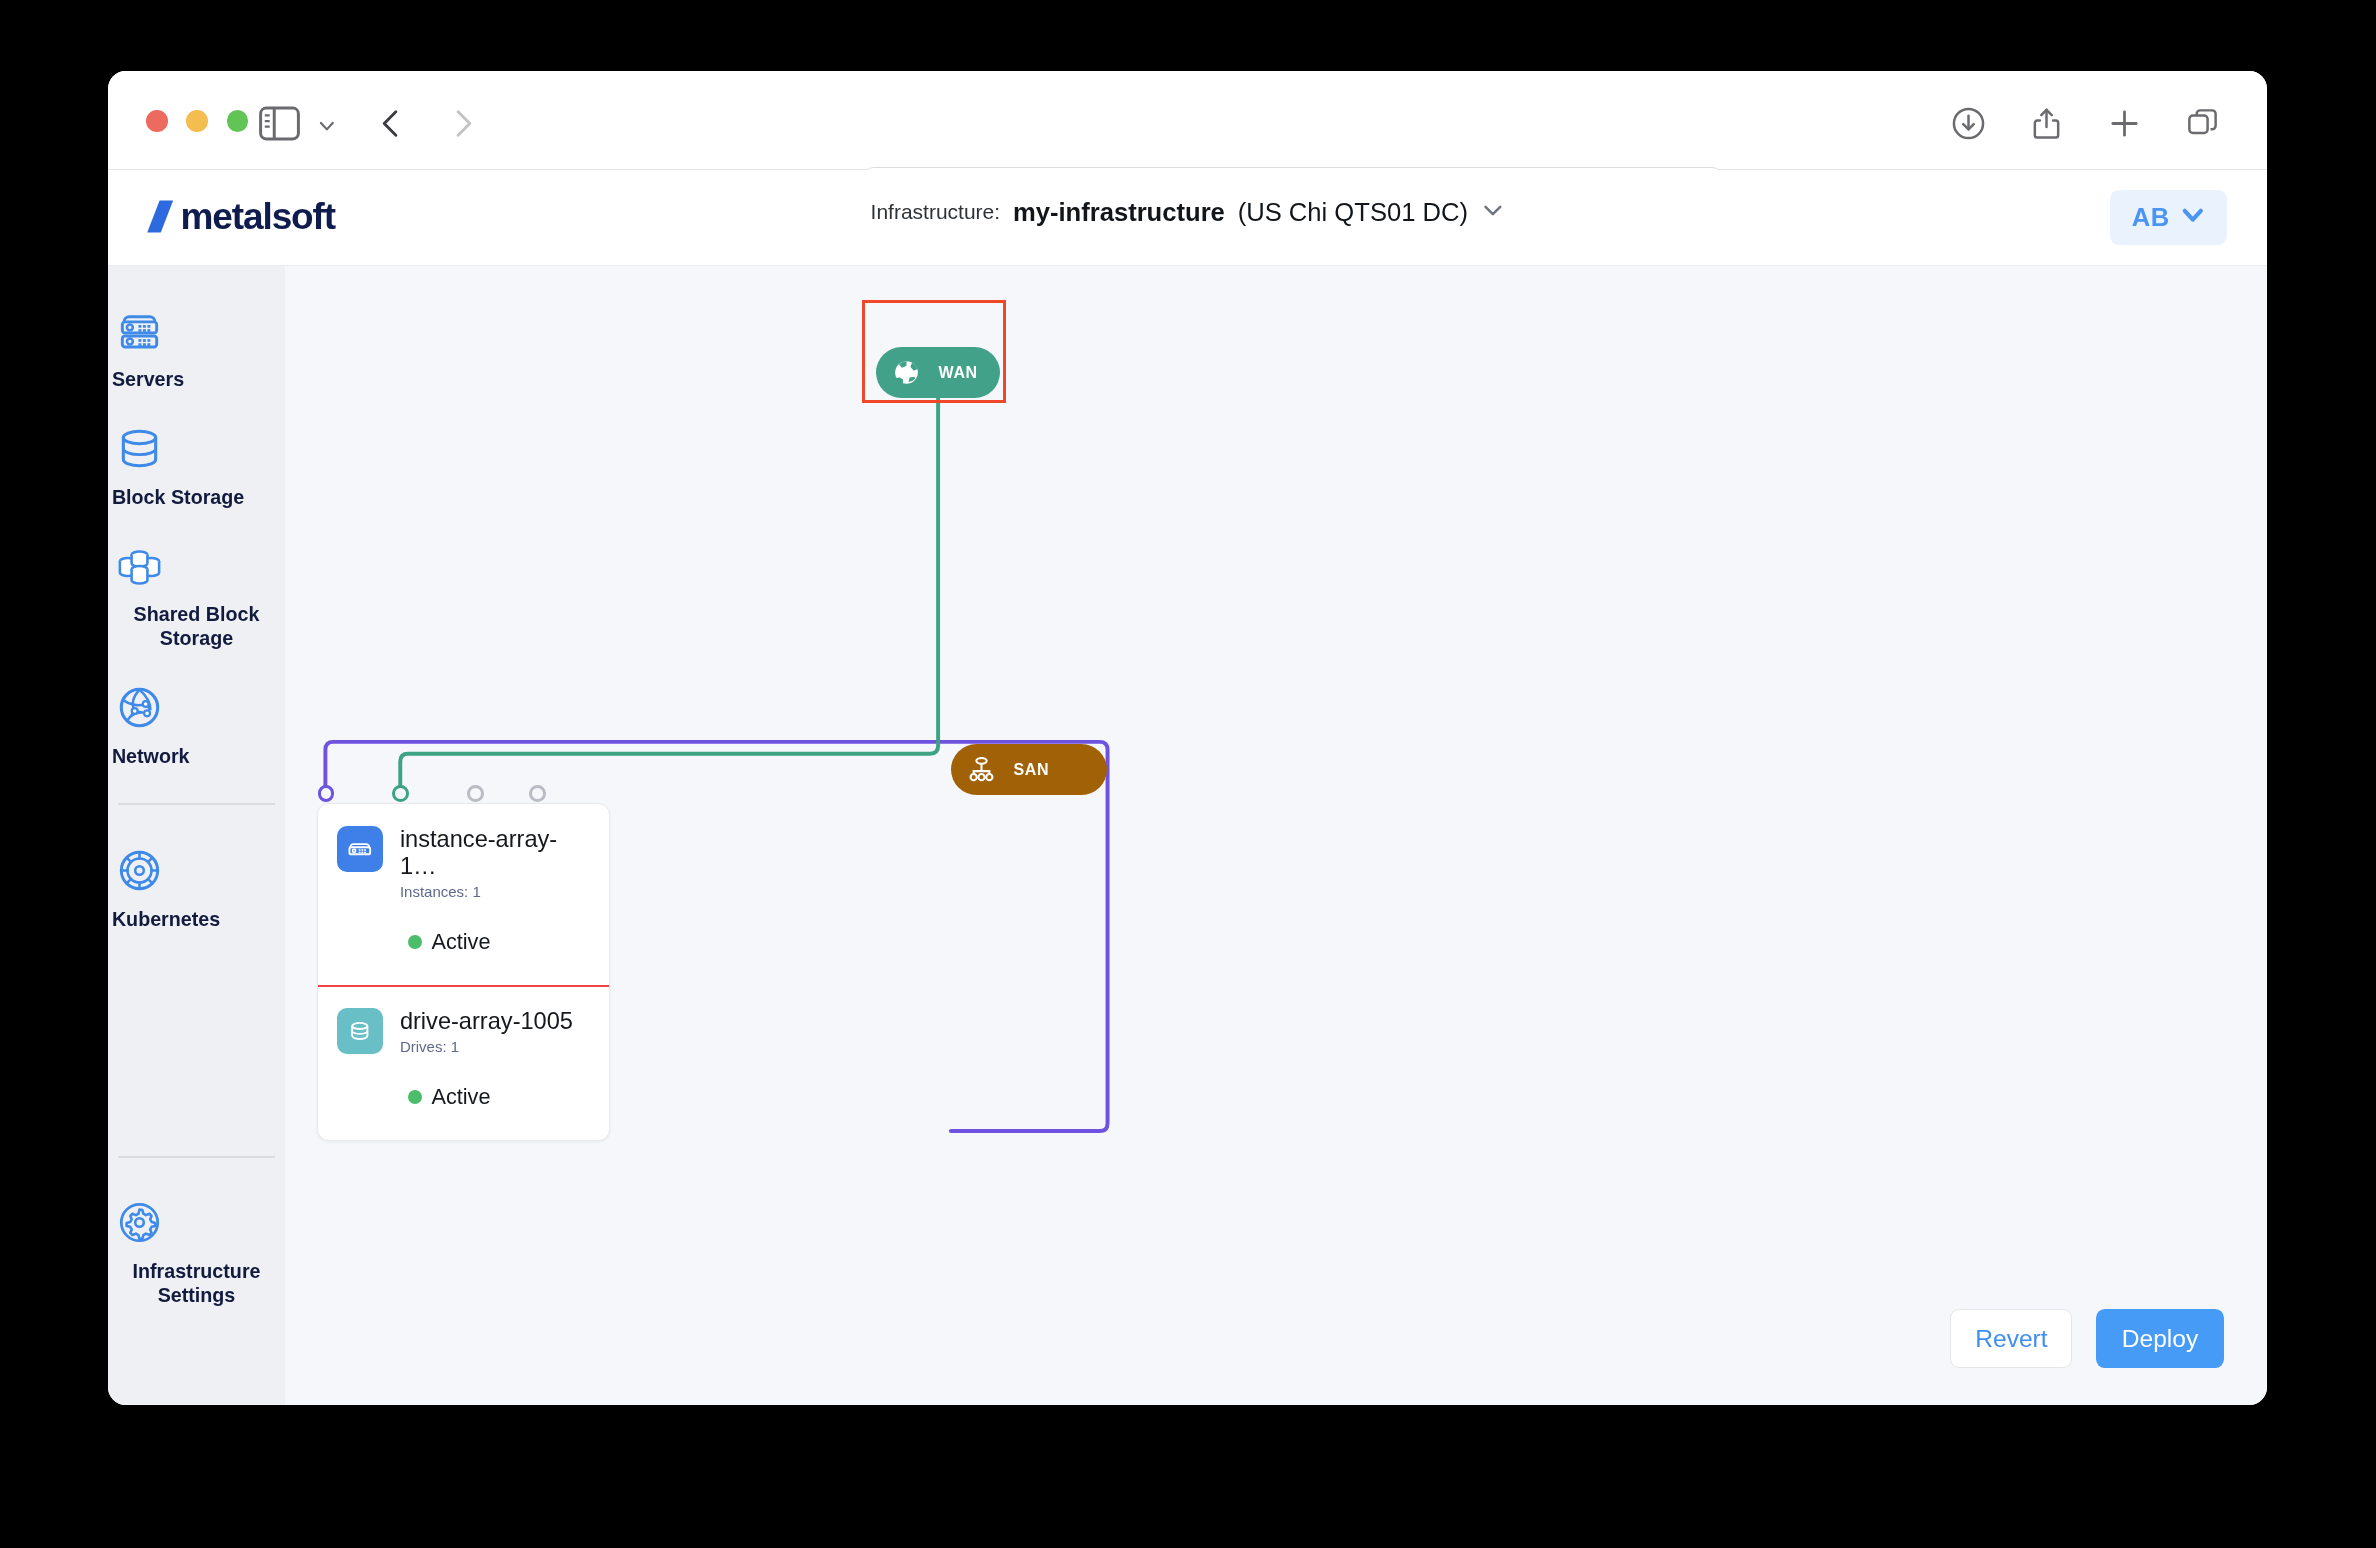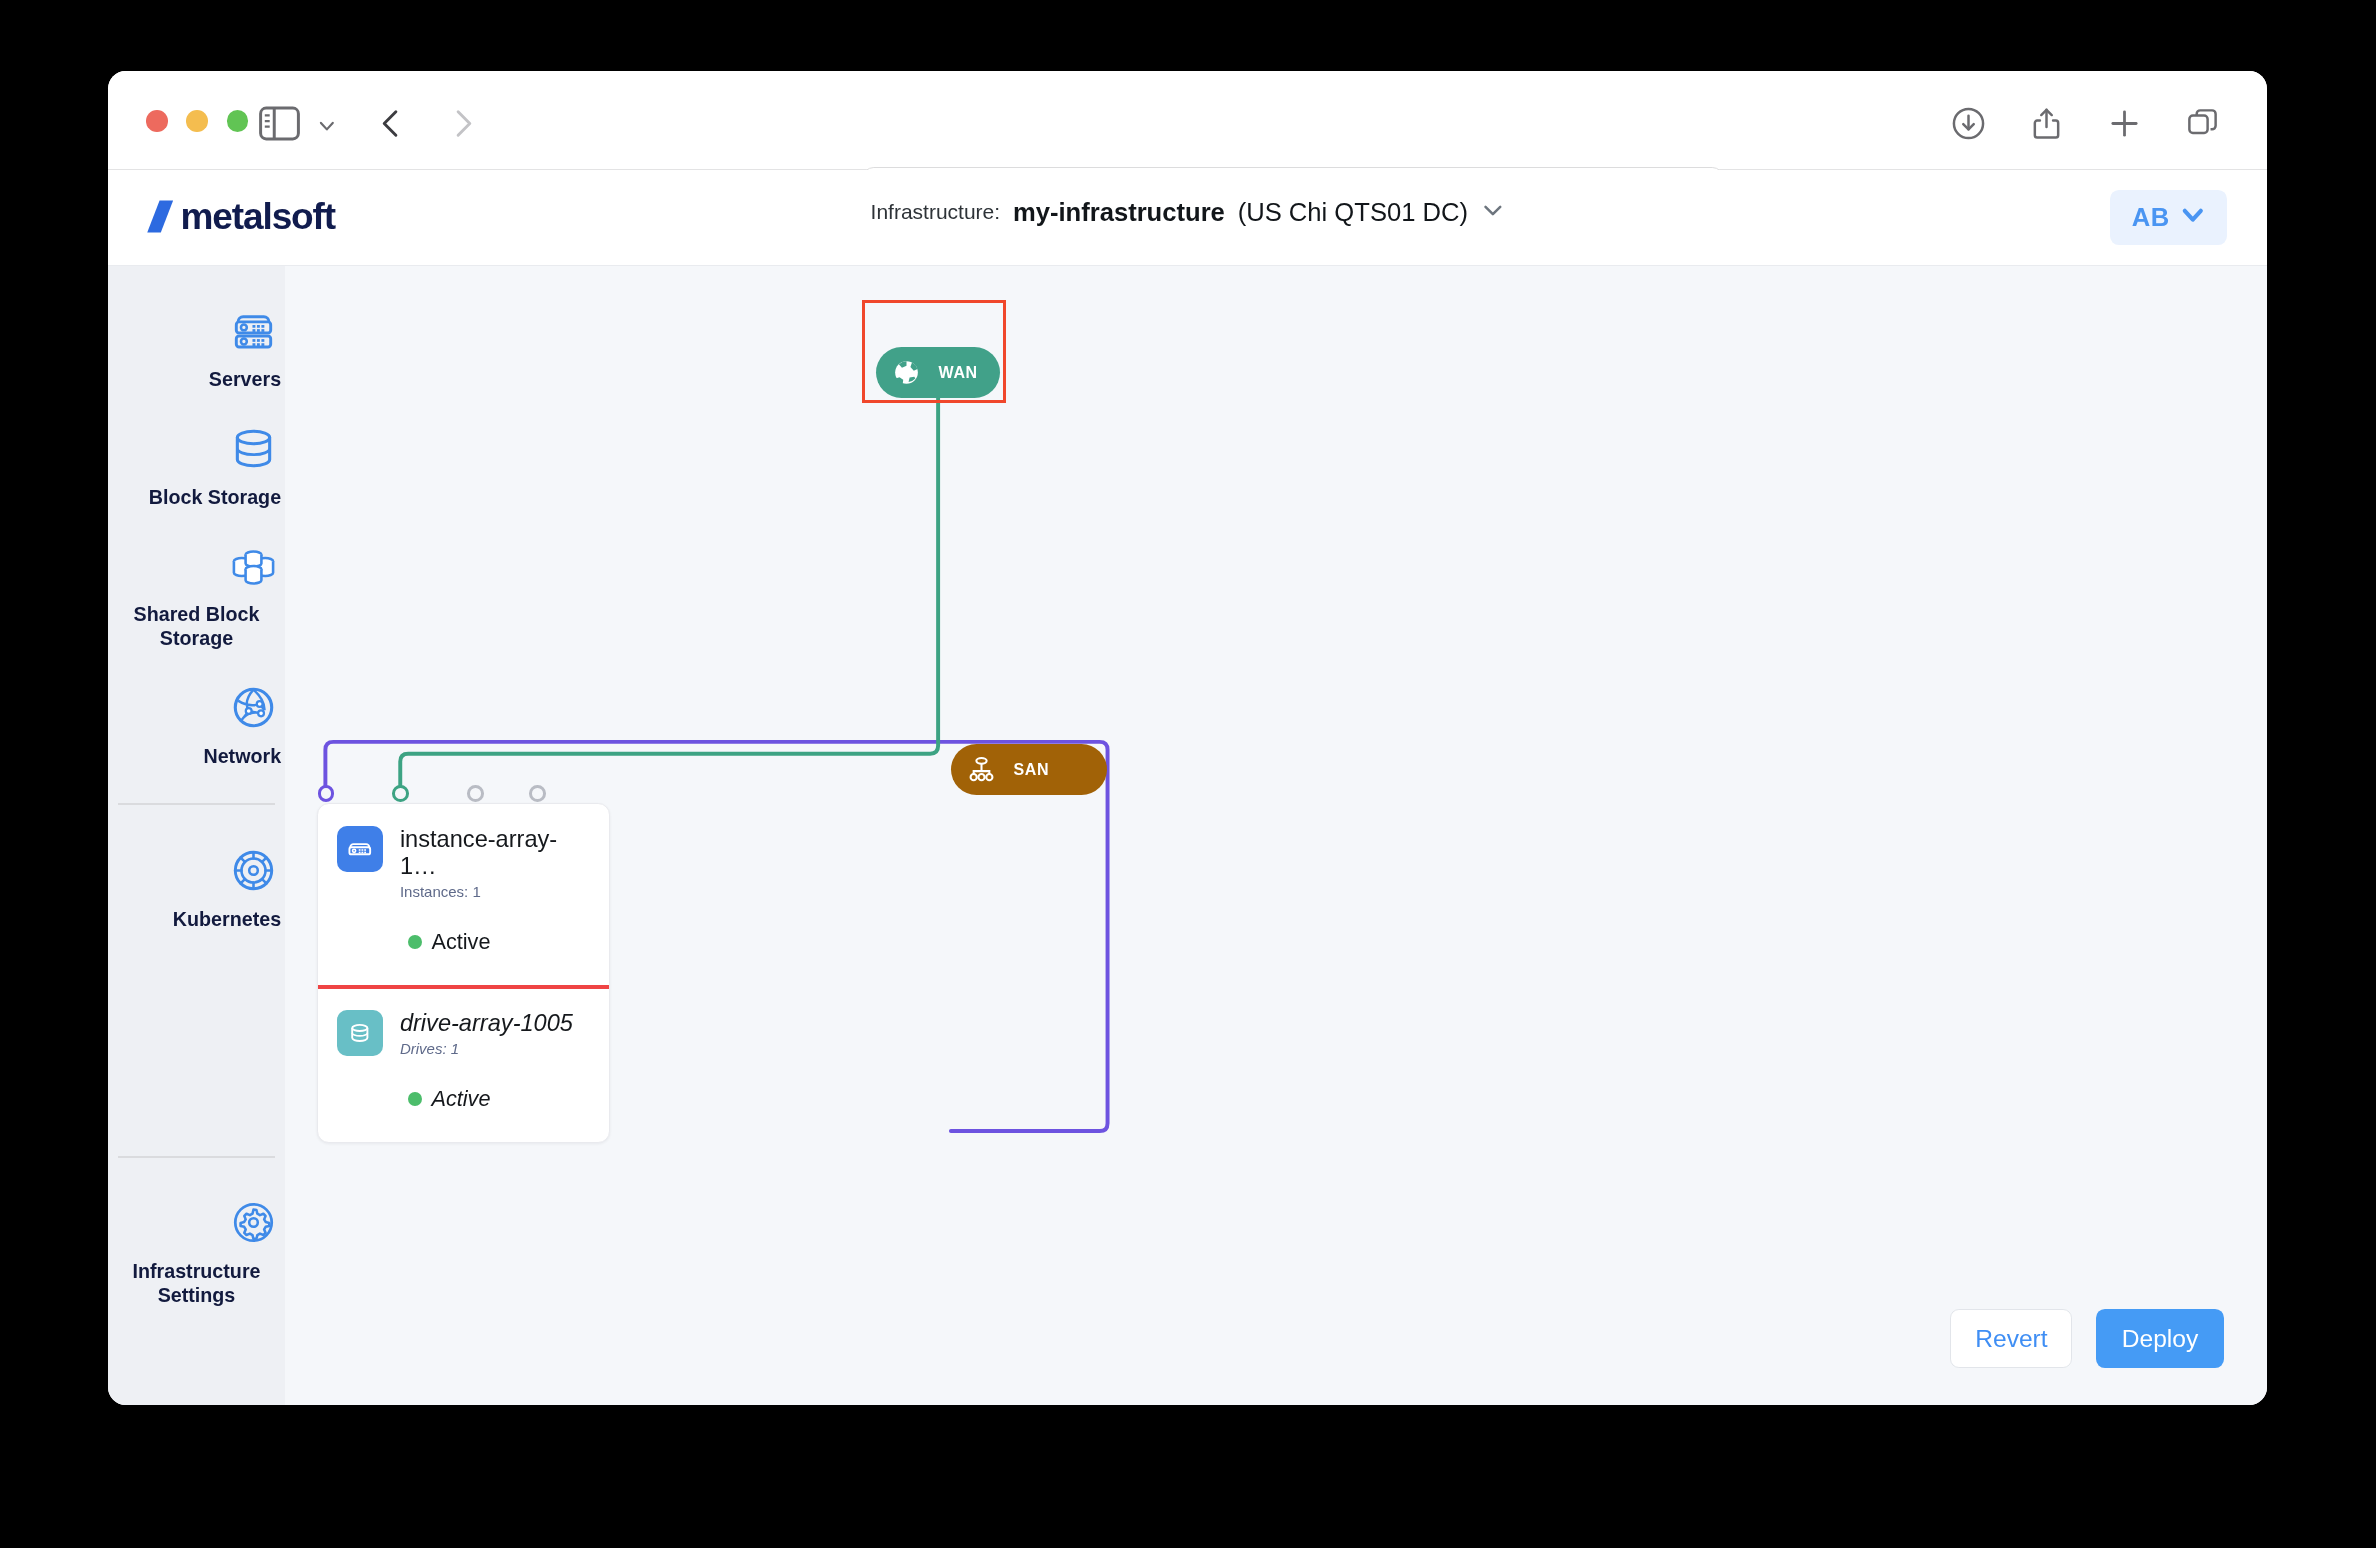--- a/index.html
+++ b/index.html
@@ -118,21 +118,21 @@
   }
   .sidenav {
     width: 177px;
     background: #eef0f4;
     padding-top: 21.7px;
     flex-shrink: 0;
   }
   .nav-item {
     width: 100%;
     padding: 15.8px 3.9px 13.8px;
-    display: flex; flex-direction: column; align-items: flex-end;
+    display: flex; flex-direction: column; align-items: flex-start;
     gap: 8.9px;
     cursor: pointer;
   }
   .nav-icon { width: 55px; height: 55px; display:block; }
   .nav-label {
     font-size: 19.7px; font-weight: bold; color: #121a3e;
     text-align: center; line-height: 1.22;
   }
   .nav-divider {
     height: 2px; background: #dadbde;
@@ -161,21 +161,21 @@
     border: 1px solid #e9eaee;
     border-radius: 11.8px;
     box-shadow: 0 1px 3px rgba(16,24,40,.06);
     overflow: hidden;
     z-index: 3;
   }
   .card-row {
     padding: 21.7px 19.7px 29.6px 19.7px;
     display: flex; gap: 16.7px;
   }
-  .card-row + .card-row { border-top: 4px solid #ef4444; font-style: italic; }
+  .card-row + .card-row { border-top: 2px solid #ef4444; }
   .row-icon {
     width: 46px; height: 46px; border-radius: 9.9px;
     flex-shrink: 0;
     display: flex; align-items: center; justify-content: center;
   }
   .row-icon.blue { background: #3f7fe8; }
   .row-icon.teal { background: #68bfc6; }
   .row-texts { display: flex; flex-direction: column; gap: 3px; }
   .row-title { font-size: 23.6px; color: #15181c; line-height: 1.15; }
   .row-sub   { font-size: 15px; color: #5f6a8a; }

